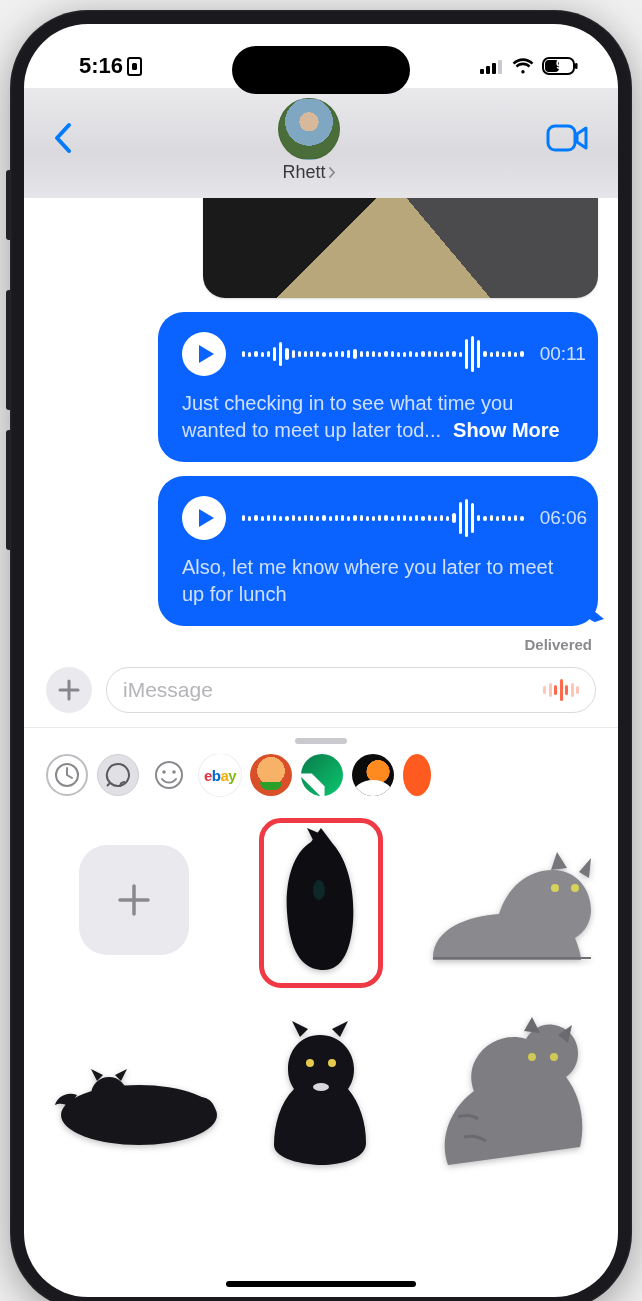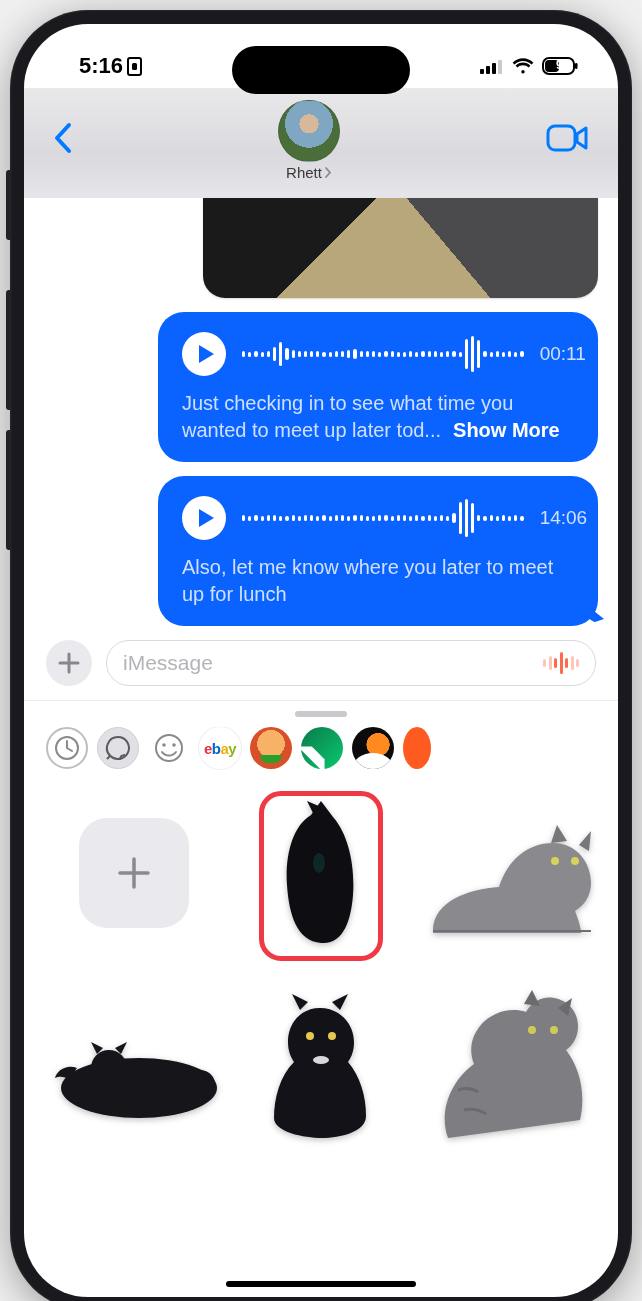--- a/index.html
+++ b/index.html
@@ -38,21 +38,21 @@
   padding:0 28px 6px;
   background:linear-gradient(180deg,#e9e9ec 0%, #dadade 60%, #e6e6ea 100%);
 }
 .back { color:#007aff; }
 .contact { display:flex; flex-direction:column; align-items:center; gap:2px;}
 .avatar {
   width:62px;height:62px;border-radius:50%;
   background:radial-gradient(circle at 50% 38%, #d8b89a 0 20%, #7fa7c2 20% 50%, #4a6d3a 50% 100%);
   border:1px solid rgba(0,0,0,.08);
 }
-.contact-name{font-size:15px;color:#3a3a3c;display:flex;align-items:center;gap:2px;}
+.contact-name{font-size:18px;color:#3a3a3c;display:flex;align-items:center;gap:2px;}
 .video-btn{color:#007aff;}
 .thread{background:#fff;padding:0 20px;}
 .photo-msg{
   margin-left:auto; width:395px; height:100px;
   border-radius:0 0 22px 22px;
   background:
     linear-gradient(135deg,#1a1a1a 0 35%, transparent 35%),
     linear-gradient(50deg,#b9a77c 0 60%, #4b4b4d 60% 100%);
   background-blend-mode:normal;
   box-shadow:0 1px 2px rgba(0,0,0,.15);
@@ -302,25 +302,26 @@
               <span style="height:30px"></span>
               <span style="height:6px"></span>
               <span style="height:5px"></span>
               <span style="height:6px"></span>
               <span style="height:5px"></span>
               <span style="height:6px"></span>
               <span style="height:5px"></span>
               <span style="height:6px"></span>
               <span style="height:5px"></span>
           </div>
-          <div class="duration">14:06</div>
+          <div class="duration">06:06</div>
         </div>
         <div class="transcript">Also, let me know where you later to meet up for lunch</div>
       </div>
 
+      <div class="delivered">Delivered</div>
     </div>
 
     <div class="compose">
       <div class="plus-btn">
         <svg width="22" height="22" viewBox="0 0 22 22">
             <path d="M11 2v18M2 11h18" stroke="#86868b" stroke-width="3" stroke-linecap="round"></path>
           </svg>
       </div>
       <div class="input-pill">
         <span class="ph">iMessage</span>

